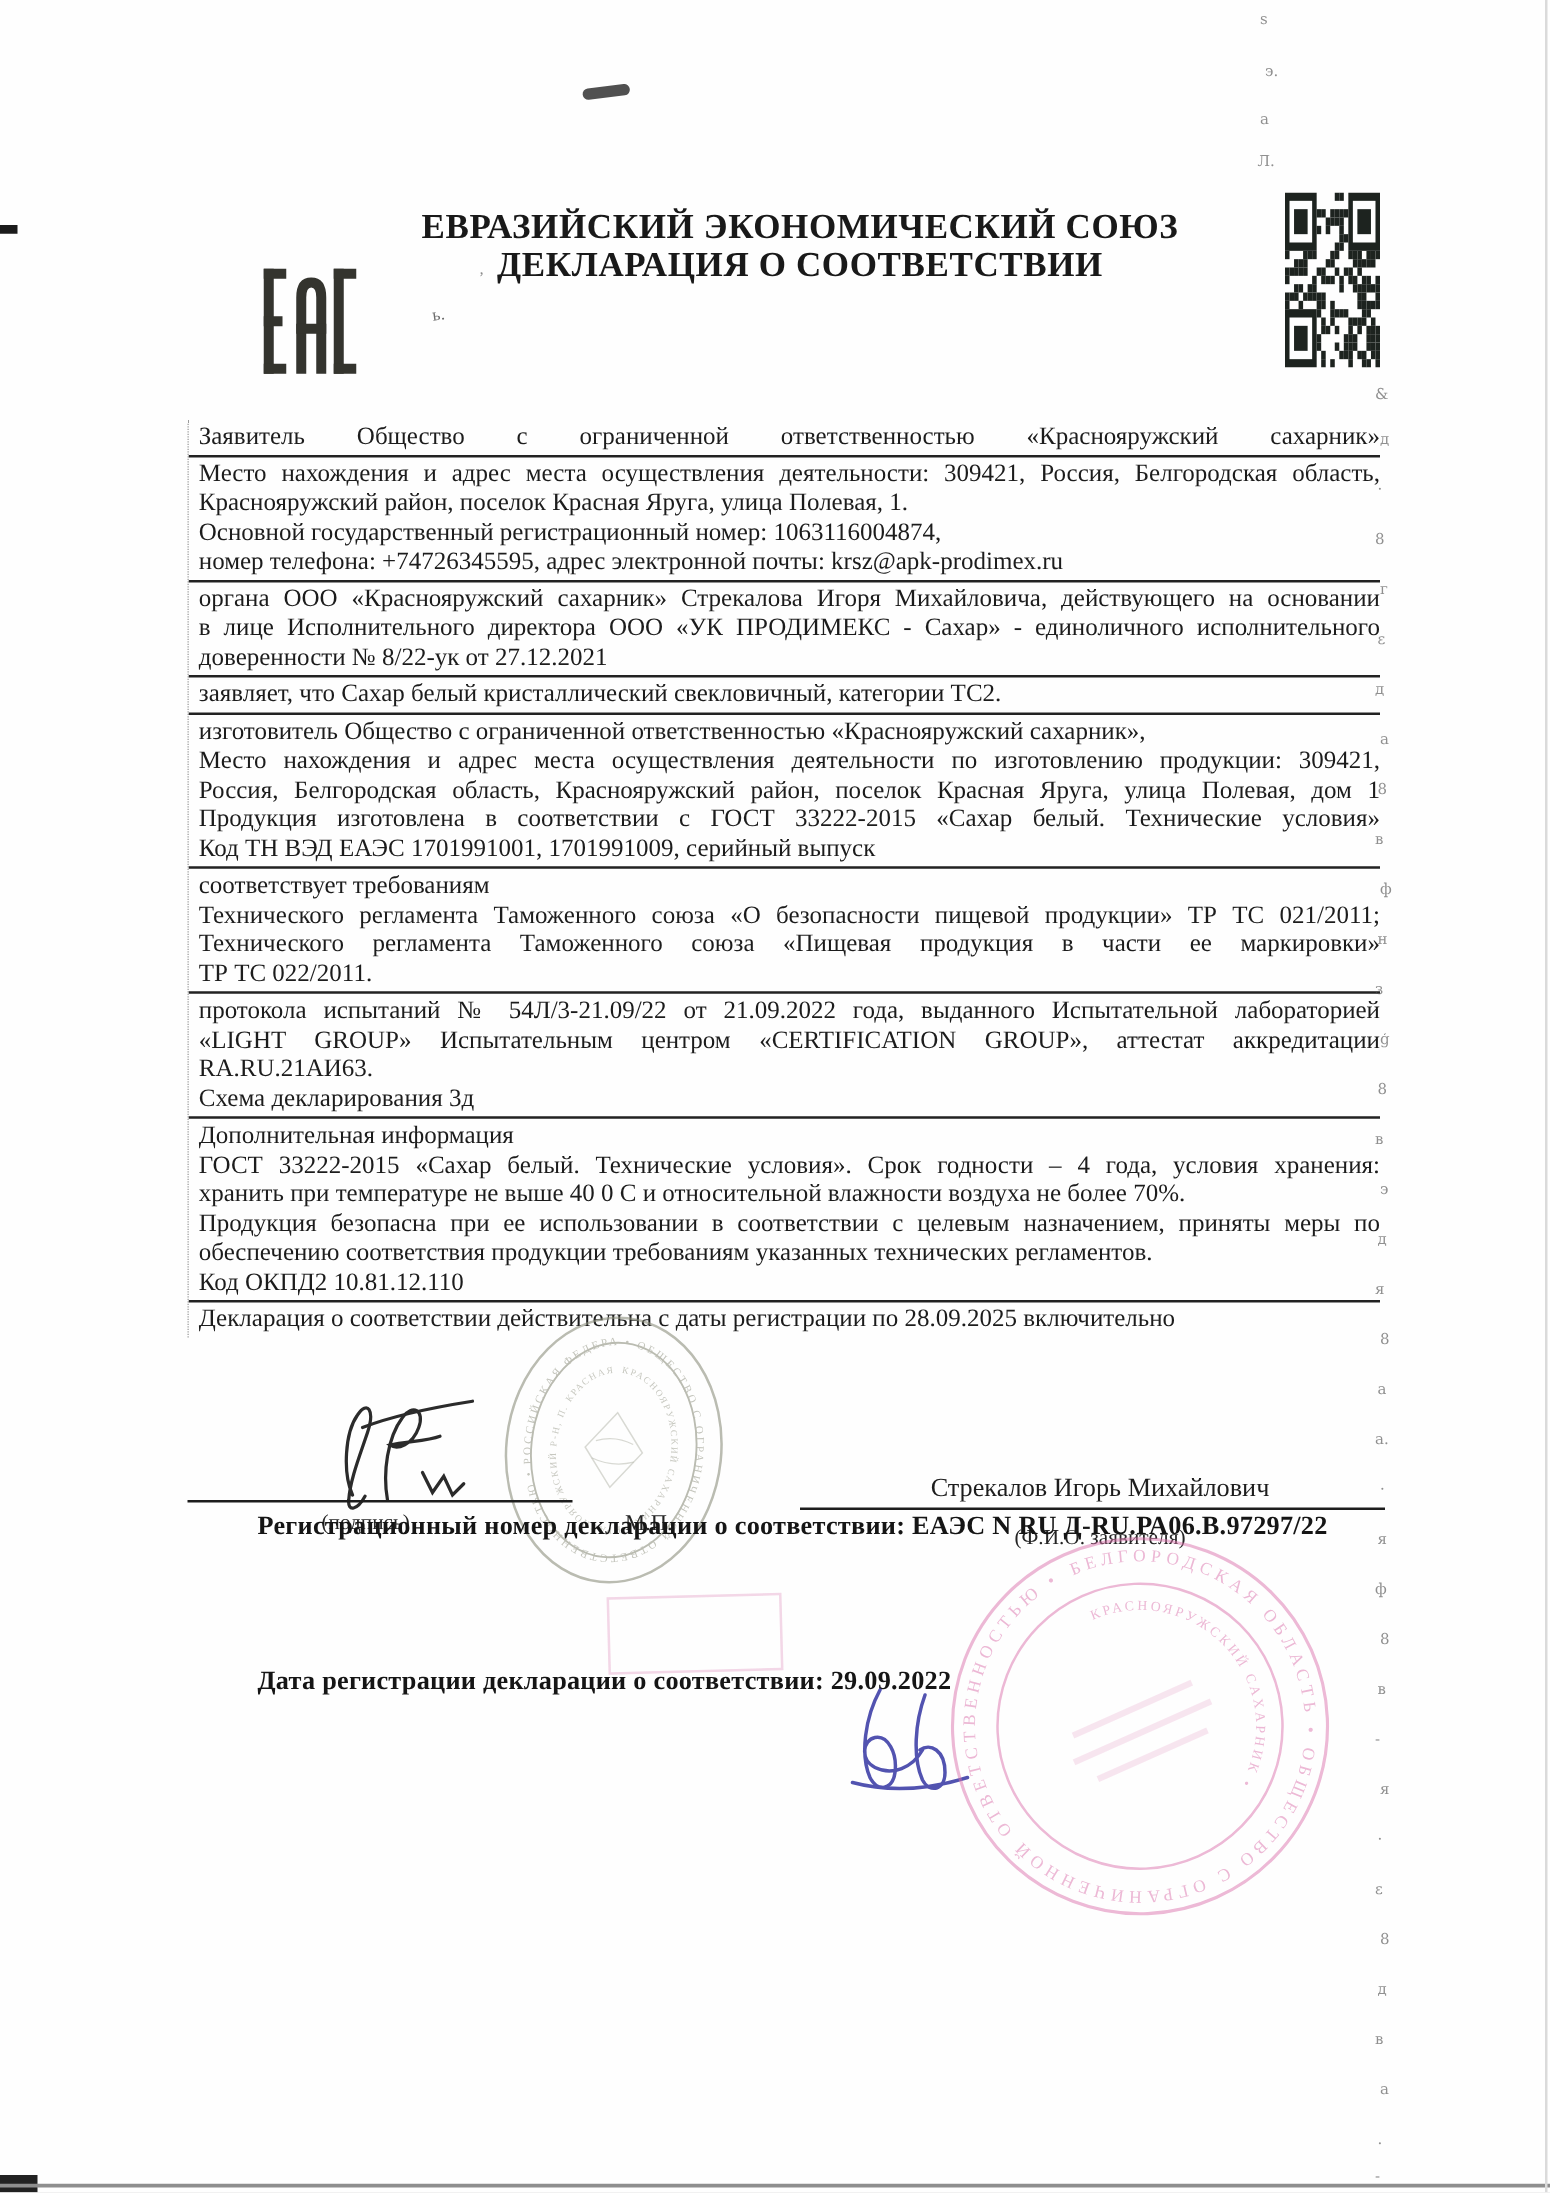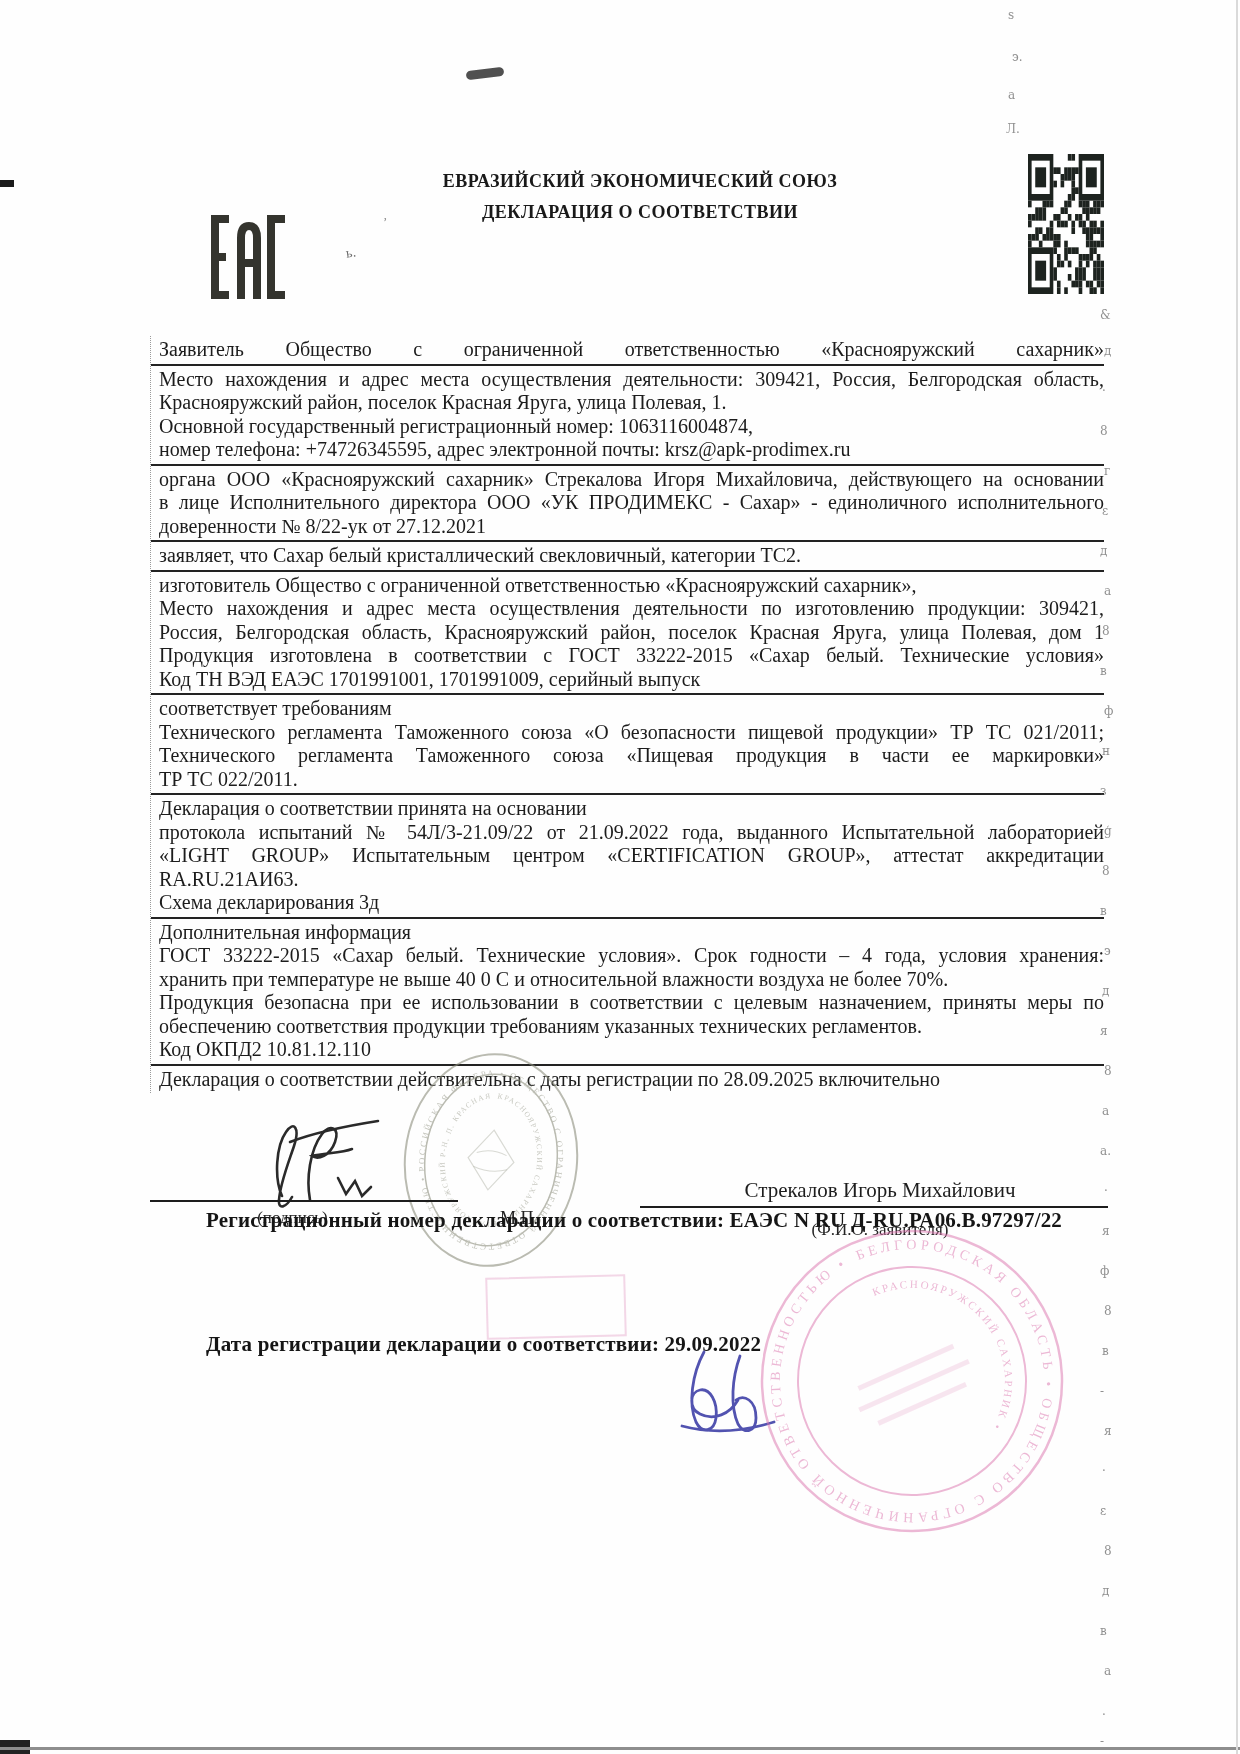--- a/index.html
+++ b/index.html
@@ -1,20 +1,20 @@
 <!DOCTYPE html>
 <html><head>
 <meta charset="utf-8">
 <style>
   html,body{margin:0;padding:0;background:#e8e8e8;}
   .page{position:relative;width:1240px;height:1754px;background:#fefefe;overflow:hidden;
         font-family:"Liberation Serif",serif;color:#1c1c1c;margin:0 auto;}
   
   .title{position:absolute;left:300px;top:166px;width:680px;text-align:center;
-         font-weight:bold;font-size:18px;line-height:31px;letter-spacing:.5px;color:#191919;}
+         font-weight:bold;font-size:28px;line-height:31px;letter-spacing:.5px;color:#191919;}
   .eac{position:absolute;left:203px;top:212px;width:90px;height:90px;}
   .qr{position:absolute;left:1028px;top:154px;width:76px;height:140px;}
   
   .doc-body{position:absolute;left:150px;top:336px;width:953px;border-left:1px dotted #9a9a9a;}
   .sec{padding:2px 0 2px 8px;border-bottom:2px solid #222;}
   .sec.noline{border-bottom:none;}
   .ln{margin:0;line-height:23.5px;font-size:20px;text-align:left;}
   .ln b{font-weight:normal;}
   .jl{text-align:justify;text-align-last:justify;}
   
@@ -251,21 +251,20 @@
         <p class="ln jl">Продукция изготовлена в соответствии с ГОСТ 33222-2015 «Сахар белый. Технические условия»</p>
         <p class="ln"><b>Код ТН ВЭД ЕАЭС</b> 1701991001, 1701991009, серийный выпуск</p>
       </div>
     <div class="sec">
         <p class="ln"><b>соответствует требованиям</b></p>
         <p class="ln jl">Технического регламента Таможенного союза «О безопасности пищевой продукции» ТР ТС 021/2011;</p>
         <p class="ln jl">Технического регламента Таможенного союза «Пищевая продукция в части ее маркировки»</p>
         <p class="ln">ТР ТС 022/2011.</p>
       </div>
     <div class="sec">
-        <p class="ln"><b>Декларация о соответствии принята на основании</b></p>
         <p class="ln jl">протокола испытаний № 54Л/3-21.09/22 от 21.09.2022 года, выданного Испытательной лабораторией</p>
         <p class="ln jl">«LIGHT GROUP» Испытательным центром «CERTIFICATION GROUP», аттестат аккредитации</p>
         <p class="ln">RA.RU.21АИ63.</p>
         <p class="ln">Схема декларирования 3д</p>
       </div>
     <div class="sec">
         <p class="ln"><b>Дополнительная информация</b></p>
         <p class="ln jl">ГОСТ 33222-2015 «Сахар белый. Технические условия». Срок годности – 4 года, условия хранения:</p>
         <p class="ln">хранить при температуре не выше 40 0 С и относительной влажности воздуха не более 70%.</p>
         <p class="ln jl">Продукция безопасна при ее использовании в соответствии с целевым назначением, приняты меры по</p>

